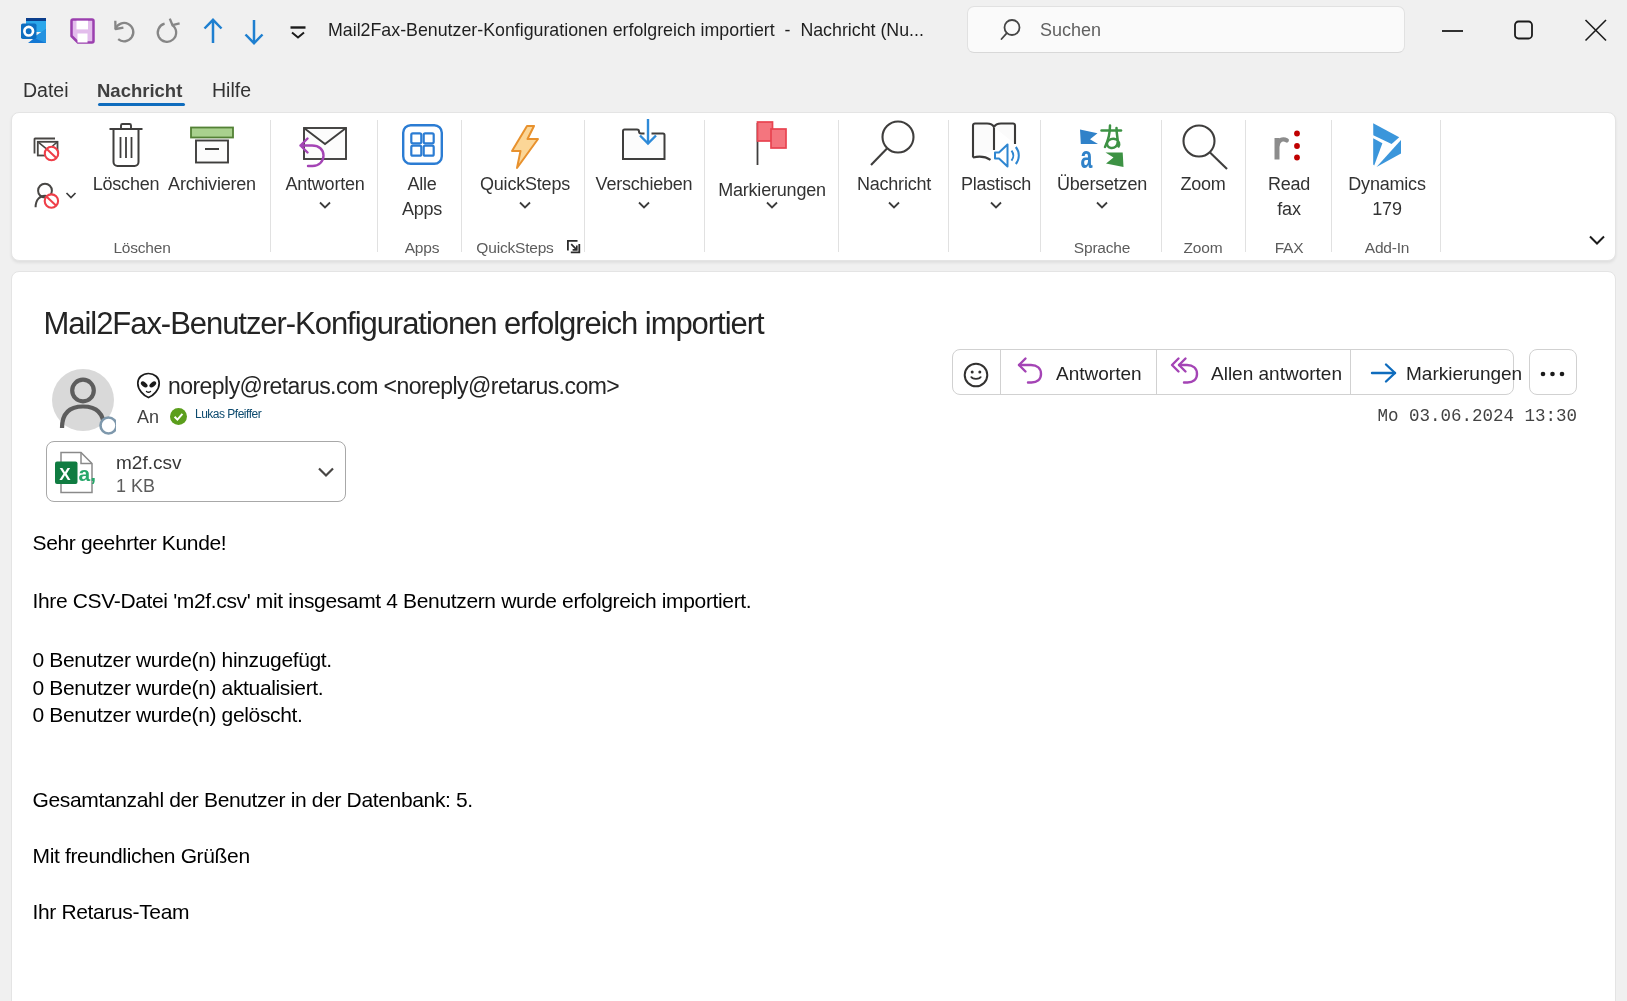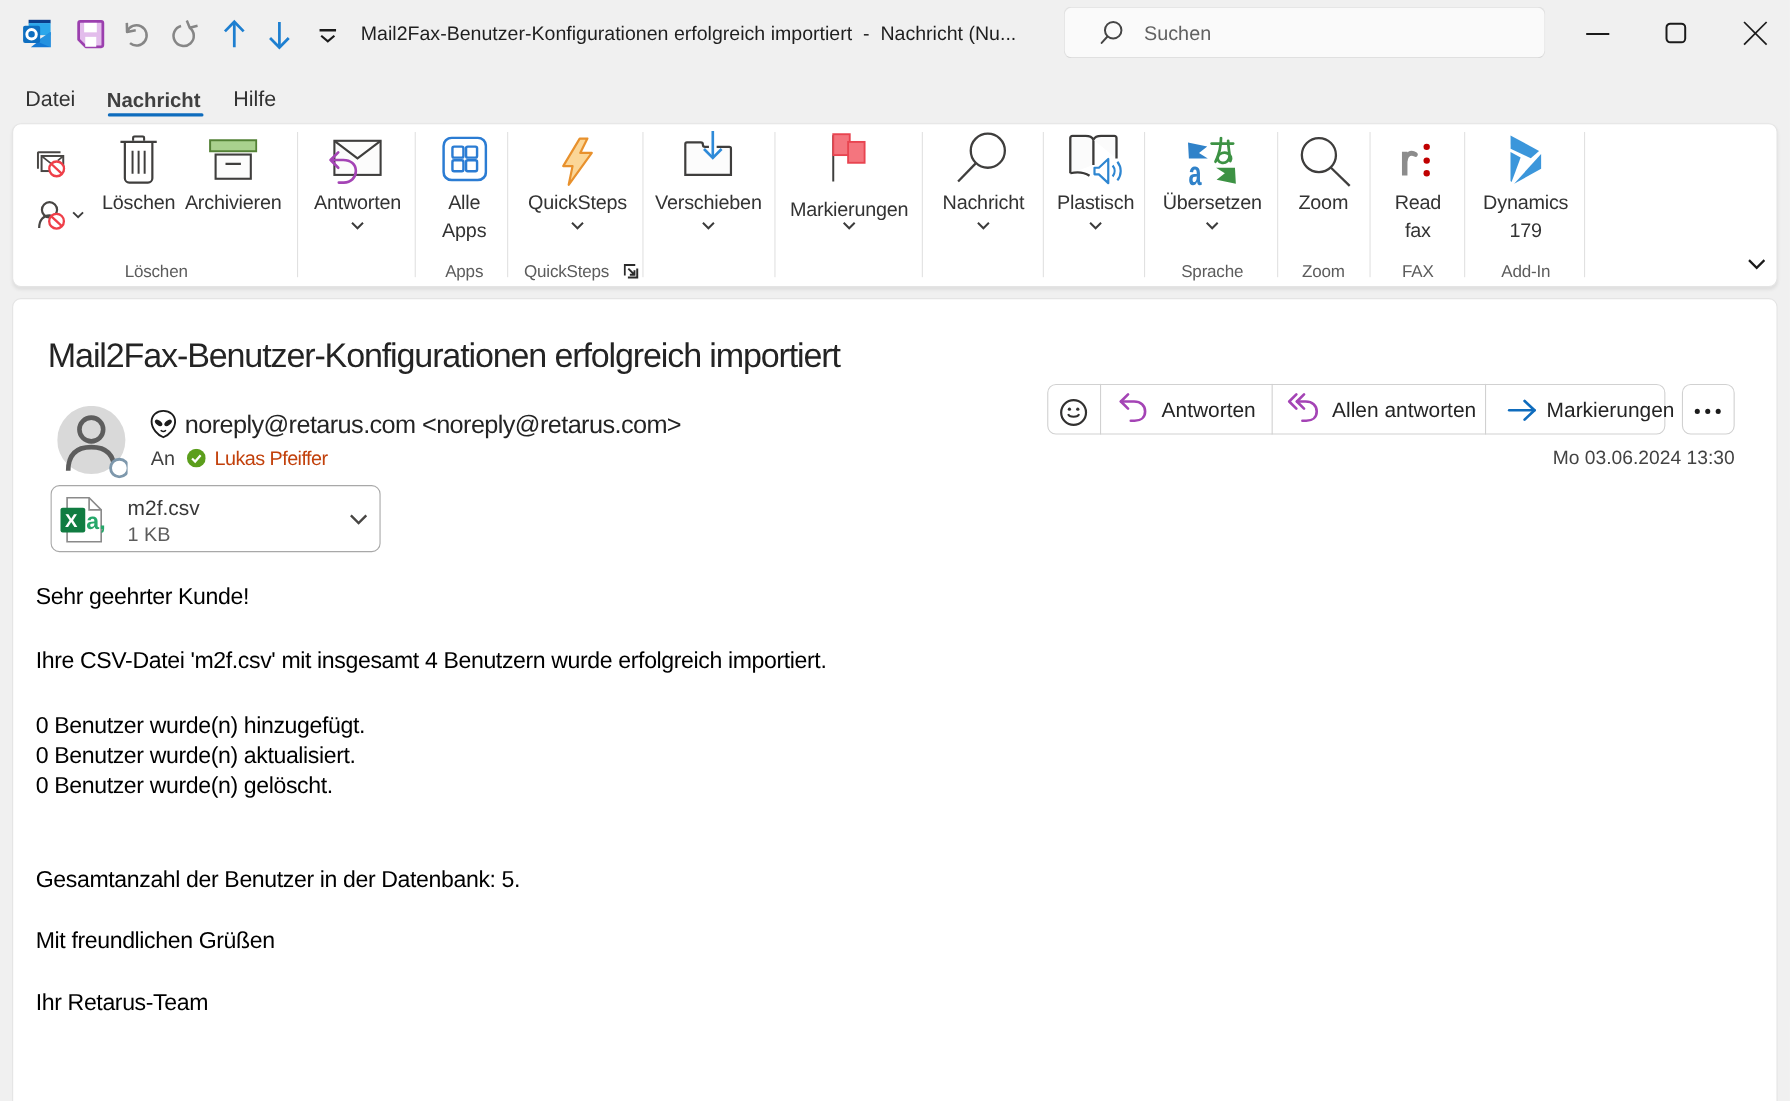--- a/index.html
+++ b/index.html
@@ -23,21 +23,21 @@
 #subject { position:absolute; left:43.5px; top:308px; font-size:31px; letter-spacing:-1.05px; color:#242424; line-height:31px; }
 #sender { position:absolute; left:168px; top:375px; font-size:23px; letter-spacing:-0.55px; color:#242424; line-height:23px; }
 #anline { position:absolute; left:137px; top:407px; font-size:18px; color:#424242; }
 #attach { position:absolute; left:46px; top:441px; width:300px; height:61px; border:1px solid #a8a8a8; border-radius:8px; background:#fff; }
 #attname { position:absolute; left:116px; top:452px; font-size:19px; color:#383838; }
 #attsize { position:absolute; left:116px; top:476px; font-size:18px; color:#5c5c5c; }
 #btngroup { position:absolute; left:952px; top:349px; width:562px; height:46px; border:1px solid #d1d1d1; border-radius:8px; background:#fff; }
 .btnsep { position:absolute; top:349px; width:1px; height:46px; background:#d1d1d1; }
 .btntext { position:absolute; top:363px; font-size:19px; color:#242424; }
 #dots { position:absolute; left:1529px; top:349px; width:48px; height:46px; border:1px solid #d1d1d1; border-radius:8px; background:#fff; }
-#date { position:absolute; right:50px; top:406px; font-size:17.5px; color:#424242; }
+#date { position:absolute; right:50px; top:406px; font-size:17.5px; color:#424242;font-family:Liberation Mono, monospace; }
 .bline { position:absolute; left:32.5px; font-size:21px; letter-spacing:-0.35px; color:#000000; line-height:21px; white-space:pre; }
 </style>
 </head>
 <body>
 
 <div id="titlebar-title">Mail2Fax-Benutzer-Konfigurationen erfolgreich importiert&nbsp; -&nbsp; Nachricht (Nu...</div>
 <div id="searchbox"></div>
 <svg class="abs" style="left:999px;top:18px" width="24" height="24" viewBox="0 0 24 24" fill="none">
   <circle cx="13" cy="9.5" r="7.5" stroke="#454545" stroke-width="1.8"></circle>
   <line x1="7.8" y1="15.2" x2="2.5" y2="21" stroke="#454545" stroke-width="1.8" stroke-linecap="round"></line>
@@ -291,21 +291,21 @@
   <ellipse cx="8.2" cy="12.4" rx="3.9" ry="2.2" transform="rotate(38 8.2 12.4)" fill="#1b1b1b"></ellipse>
   <ellipse cx="16.8" cy="12.4" rx="3.9" ry="2.2" transform="rotate(-38 16.8 12.4)" fill="#1b1b1b"></ellipse>
   <path d="M10.5 19.5 q2 1.4 4 0" stroke="#1b1b1b" stroke-width="1.4" fill="none" stroke-linecap="round"></path>
 </svg>
 <div id="sender">noreply@retarus.com &lt;noreply@retarus.com&gt;</div>
 <div id="anline">An</div>
 <svg class="abs" style="left:170px;top:408px" width="17" height="17" viewBox="0 0 17 17">
   <circle cx="8.5" cy="8.5" r="8.5" fill="#5b9e1c"></circle>
   <polyline points="4.6,8.8 7.4,11.6 12.4,5.8" stroke="#fff" stroke-width="2" fill="none"></polyline>
 </svg>
-<div class="abs" style="left:195px;top:407px;font-size:18px;letter-spacing:-0.5px;color:#c2410c">Lukas Pfeiffer</div>
+<div class="abs" style="left:195px;top:407px;font-size:12px;letter-spacing:-0.5px;color:#0c4a6e">Lukas Pfeiffer</div>
 
 <div id="btngroup"></div>
 <div class="btnsep" style="left:1000px"></div>
 <div class="btnsep" style="left:1156px"></div>
 <div class="btnsep" style="left:1350px"></div>
 <svg class="abs" style="left:963px;top:362px" width="26" height="26" viewBox="0 0 26 26" fill="none" stroke="#323130">
   <circle cx="13" cy="13" r="11.3" stroke-width="2"></circle>
   <circle cx="9.2" cy="10" r="1.5" fill="#323130" stroke="none"></circle>
   <circle cx="16.8" cy="10" r="1.5" fill="#323130" stroke="none"></circle>
   <path d="M8 14.5 c1.2 3.2 8.8 3.2 10 0" stroke-width="1.8"></path>

